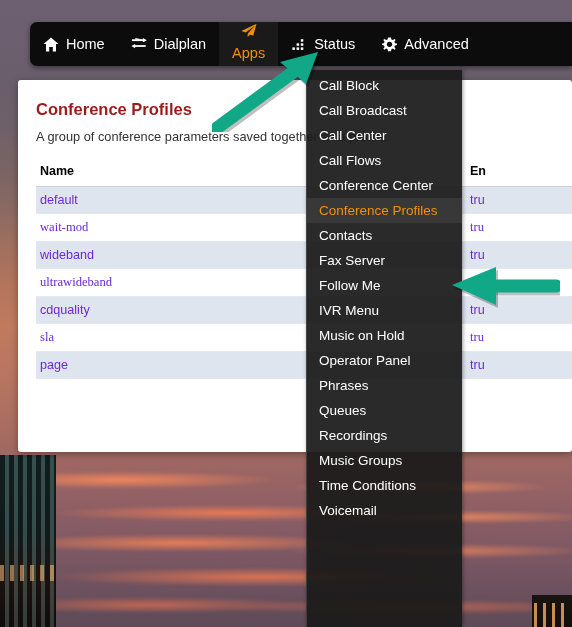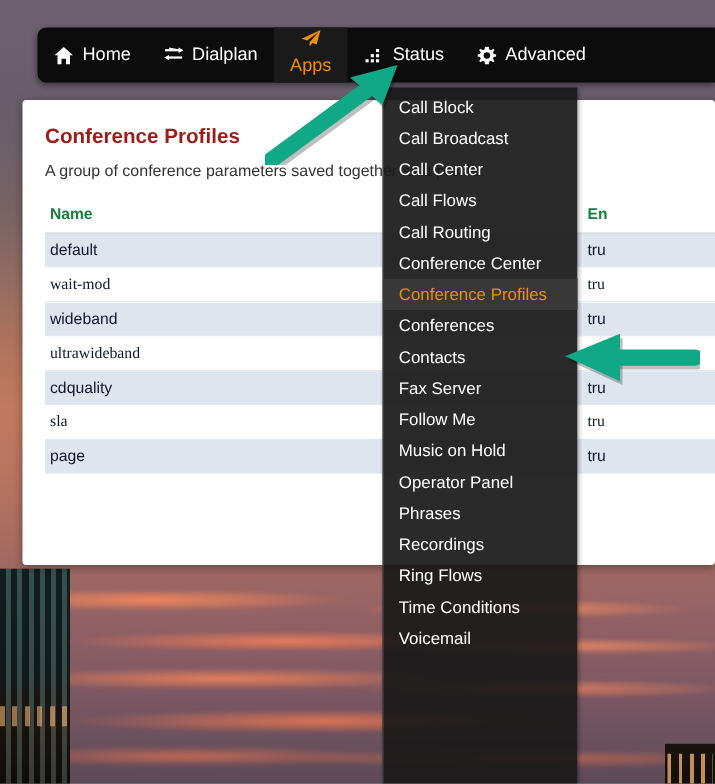--- a/index.html
+++ b/index.html
@@ -195,29 +195,29 @@
     margin-bottom: 20px;
   }
 
   table#profiles-table {
     width: 100%;
     border-collapse: collapse;
     table-layout: fixed;
   }
   table#profiles-table th {
     text-align: left;
-    color: #15803d;
+    color: #000000;
     font-size: 12.5px;
     font-weight: bold;
     padding: 0 0 8px 4px;
     border-bottom: 1px solid #ccd3dd;
   }
   table#profiles-table td {
     font-size: 12.6px;
-    color: #0f172a;
+    color: #6d28d9;
     padding: 6px 0 6px 4px;
     height: 25px;
     border-bottom: 1px solid #e4e9f0;
     white-space: nowrap;
     overflow: hidden;
     margin-top: 48px;
   }
   table#profiles-table tr.odd td { background: #dfe5ee; }
   table#profiles-table tr.even td { background: #ffffff; font-family: Liberation Serif, serif; }
   .col-name { width: 430px; }
@@ -337,32 +337,32 @@
         </span>
         <span>Advanced</span>
       </div>
     </div>
 
   <div id="apps-menu">
       <div class="menu-item">Call Block</div>
       <div class="menu-item">Call Broadcast</div>
       <div class="menu-item">Call Center</div>
       <div class="menu-item">Call Flows</div>
-      <div class="menu-item">Call Routing</div>
       <div class="menu-item">Conference Center</div>
       <div class="menu-item highlighted">Conference Profiles</div>
-      <div class="menu-item">Conferences</div>
       <div class="menu-item">Contacts</div>
       <div class="menu-item">Fax Server</div>
       <div class="menu-item">Follow Me</div>
+      <div class="menu-item">IVR Menu</div>
       <div class="menu-item">Music on Hold</div>
       <div class="menu-item">Operator Panel</div>
       <div class="menu-item">Phrases</div>
+      <div class="menu-item">Queues</div>
       <div class="menu-item">Recordings</div>
-      <div class="menu-item">Ring Flows</div>
+      <div class="menu-item">Music Groups</div>
       <div class="menu-item">Time Conditions</div>
       <div class="menu-item">Voicemail</div>
     </div>
 
   <div class="arrow" id="arrow-to-apps">
     <svg width="120" height="82" viewBox="0 0 120 82">
       <g transform="translate(2,2)">
         <path d="M3 76 L82 18" stroke="rgba(0,0,0,0.25)" stroke-width="13" stroke-linecap="round" transform="translate(2,3)"></path>
         <polygon points="104,0 66,10 92,32" fill="rgba(0,0,0,0.25)" transform="translate(2,3)"></polygon>
         <path d="M3 76 L82 18" stroke="#11a887" stroke-width="13" stroke-linecap="round"></path>

